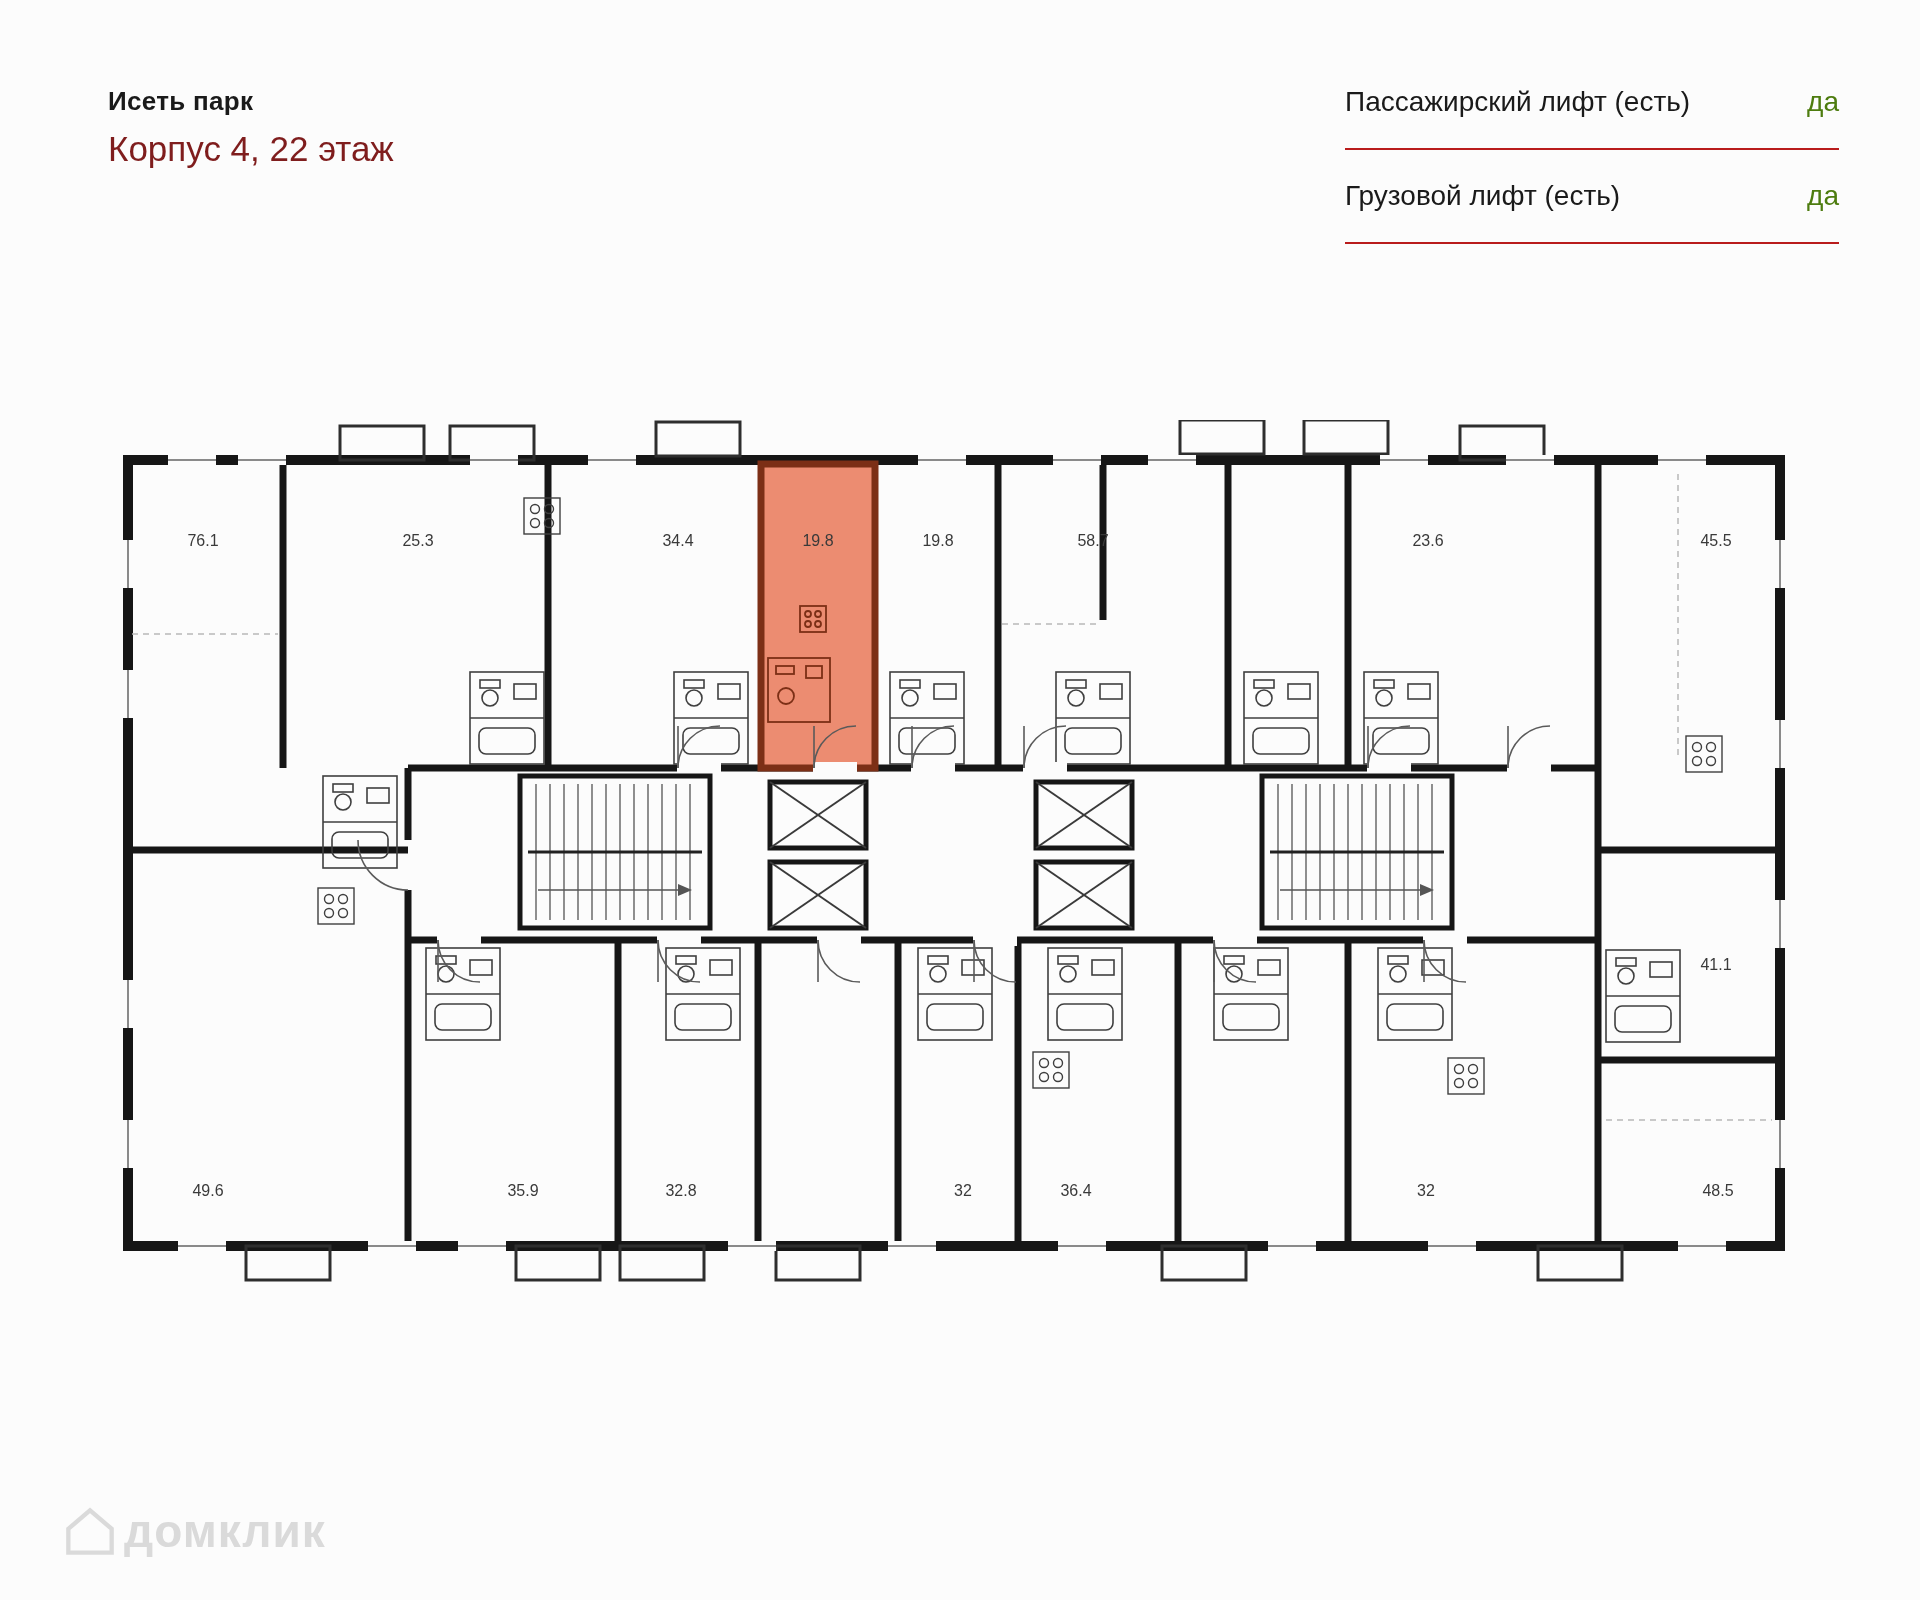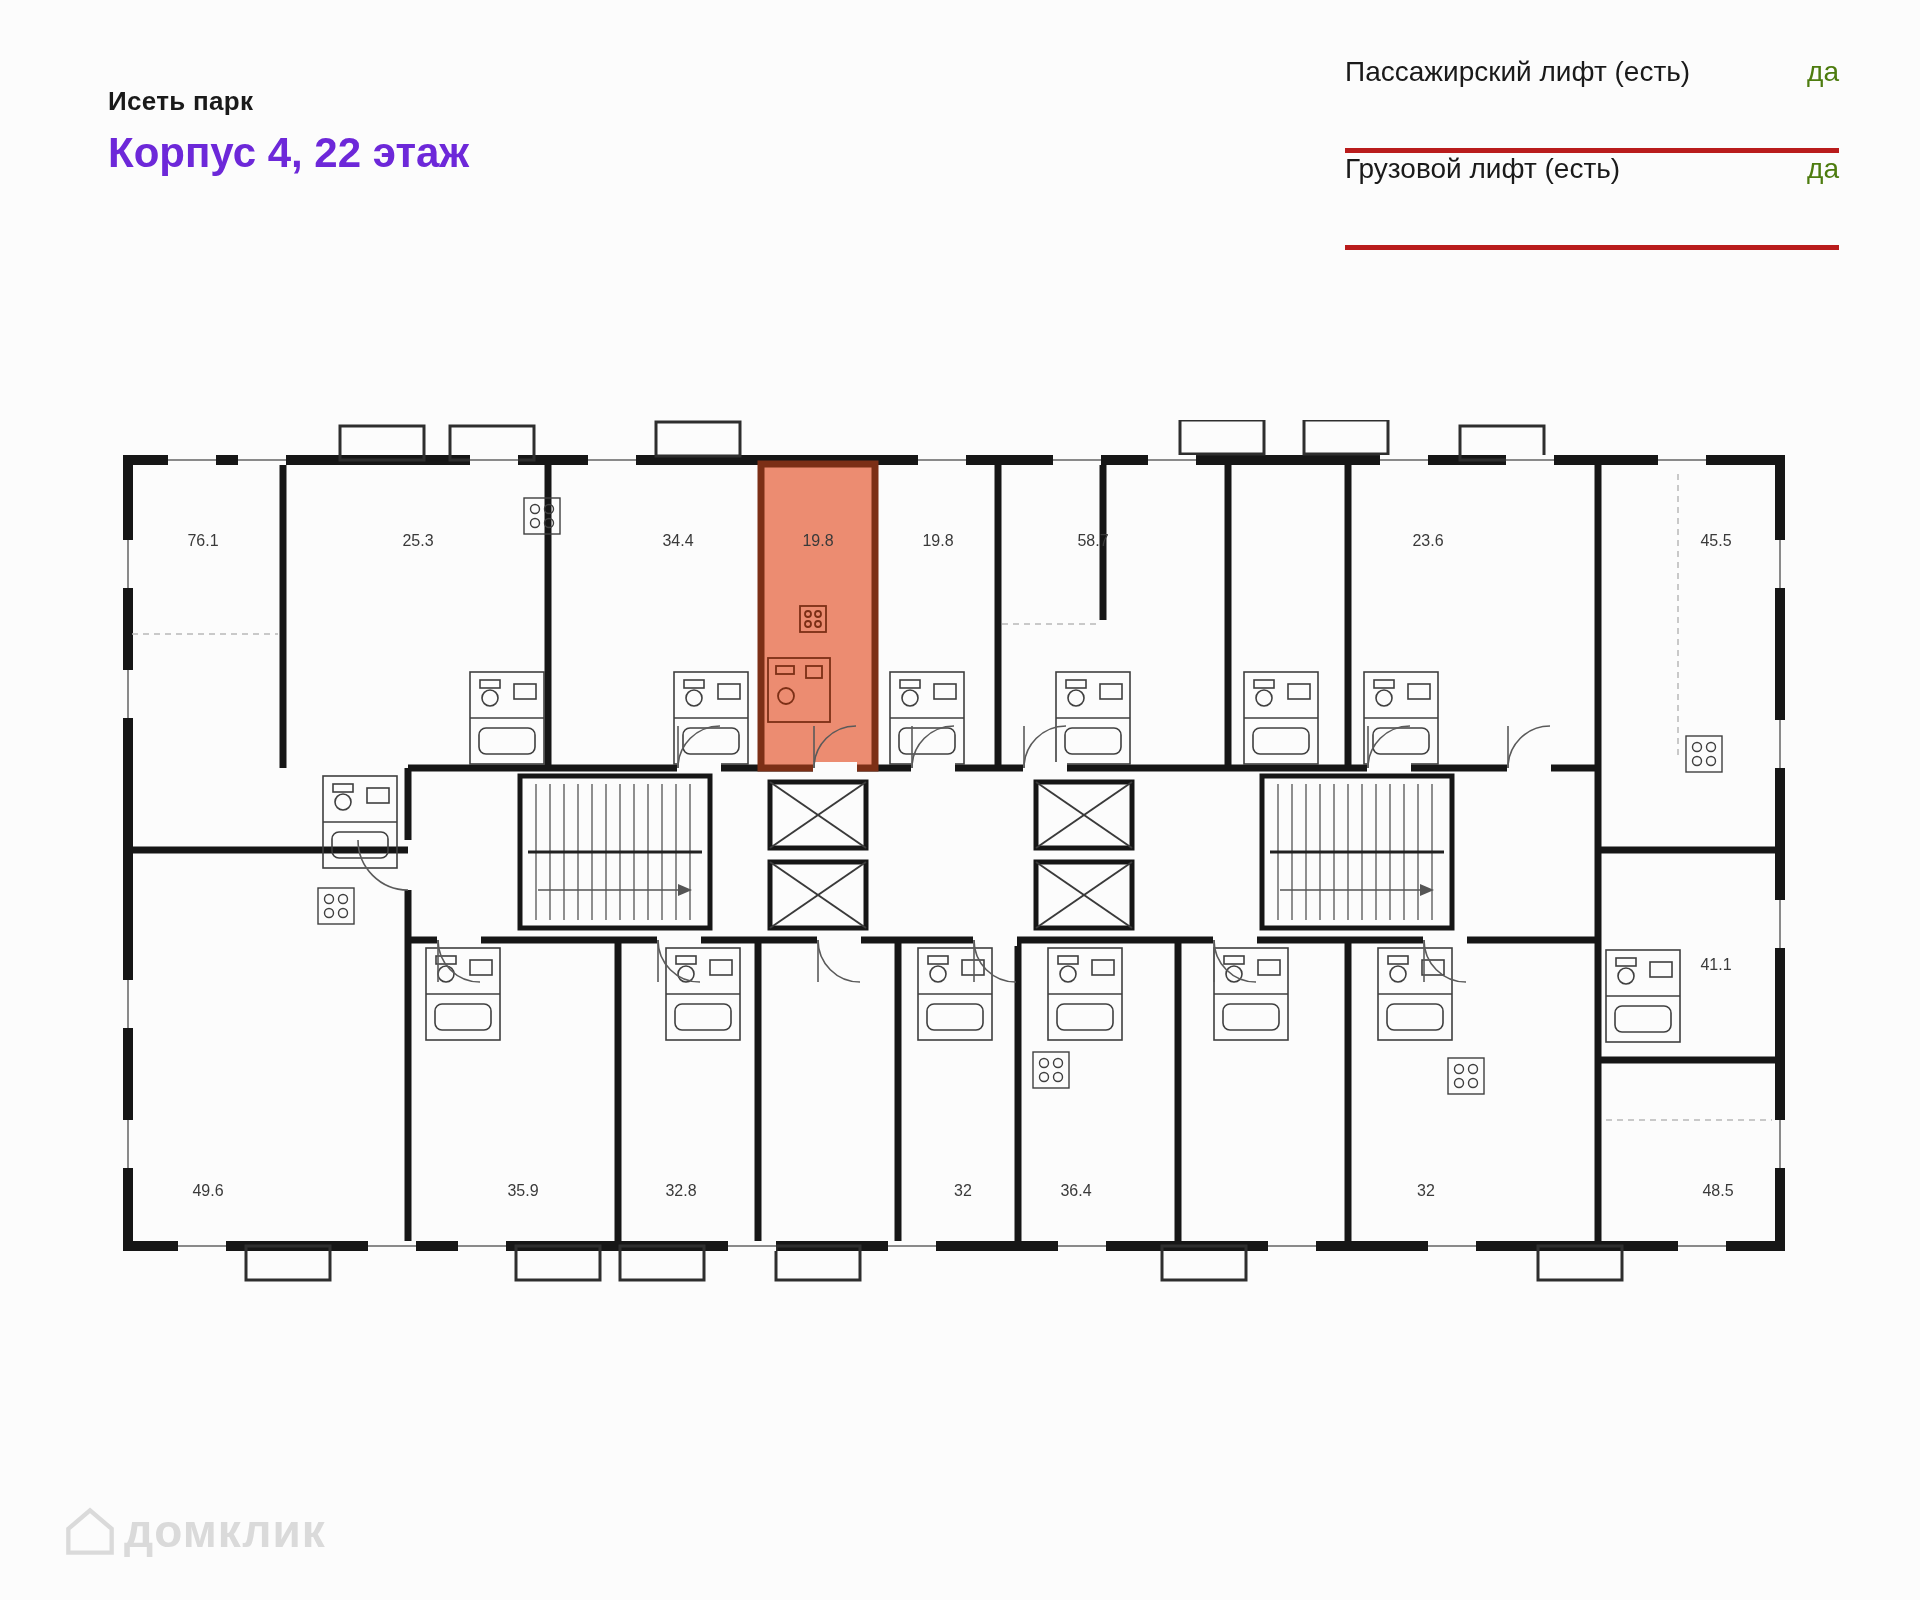--- a/index.html
+++ b/index.html
@@ -4,25 +4,25 @@
 <style>
   html,body{margin:0;padding:0;}
   body{
     width:1920px;height:1600px;position:relative;overflow:hidden;
     background:#fcfcfc;color:#1a1a1a;
     font-family:"Liberation Sans", sans-serif;
   }
   .header{position:absolute;left:108px;top:86px;}
   .project{font-size:26px;font-weight:700;letter-spacing:.3px;}
   .title{font-size:40px;font-weight:700;margin:34px 0 0;line-height:1.1;}
-  .subtitle{font-size:42px;font-weight:700;color:#6d28d9;margin-top:12px;}
+  .subtitle{font-size:35px;font-weight:400;color:#7f1d1d;margin-top:12px;}
   .info-panel{position:absolute;left:1345px;top:56px;width:494px;}
   .info-row{
-    height:92px;display:flex;align-items:flex-start;justify-content:space-between;
-    border-bottom:5px solid #b91c1c;font-size:28px;
+    height:92px;display:flex;align-items:center;justify-content:space-between;
+    border-bottom:2px solid #b91c1c;font-size:28px;
   }
   .info-row .label{color:#1a1a1a;}
   .info-row .value{color:#4d7c0f;}
   .plan-wrap{position:absolute;left:118px;top:420px;width:1672px;height:884px;}
   .plan-wrap svg{display:block;width:100%;height:100%;}
   .footer{position:absolute;left:0;top:1440px;width:600px;height:140px;}
   .watermark{
     position:absolute;left:64px;top:64px;display:flex;align-items:center;gap:8px;
     color:#dadada;z-index:1;
   }

